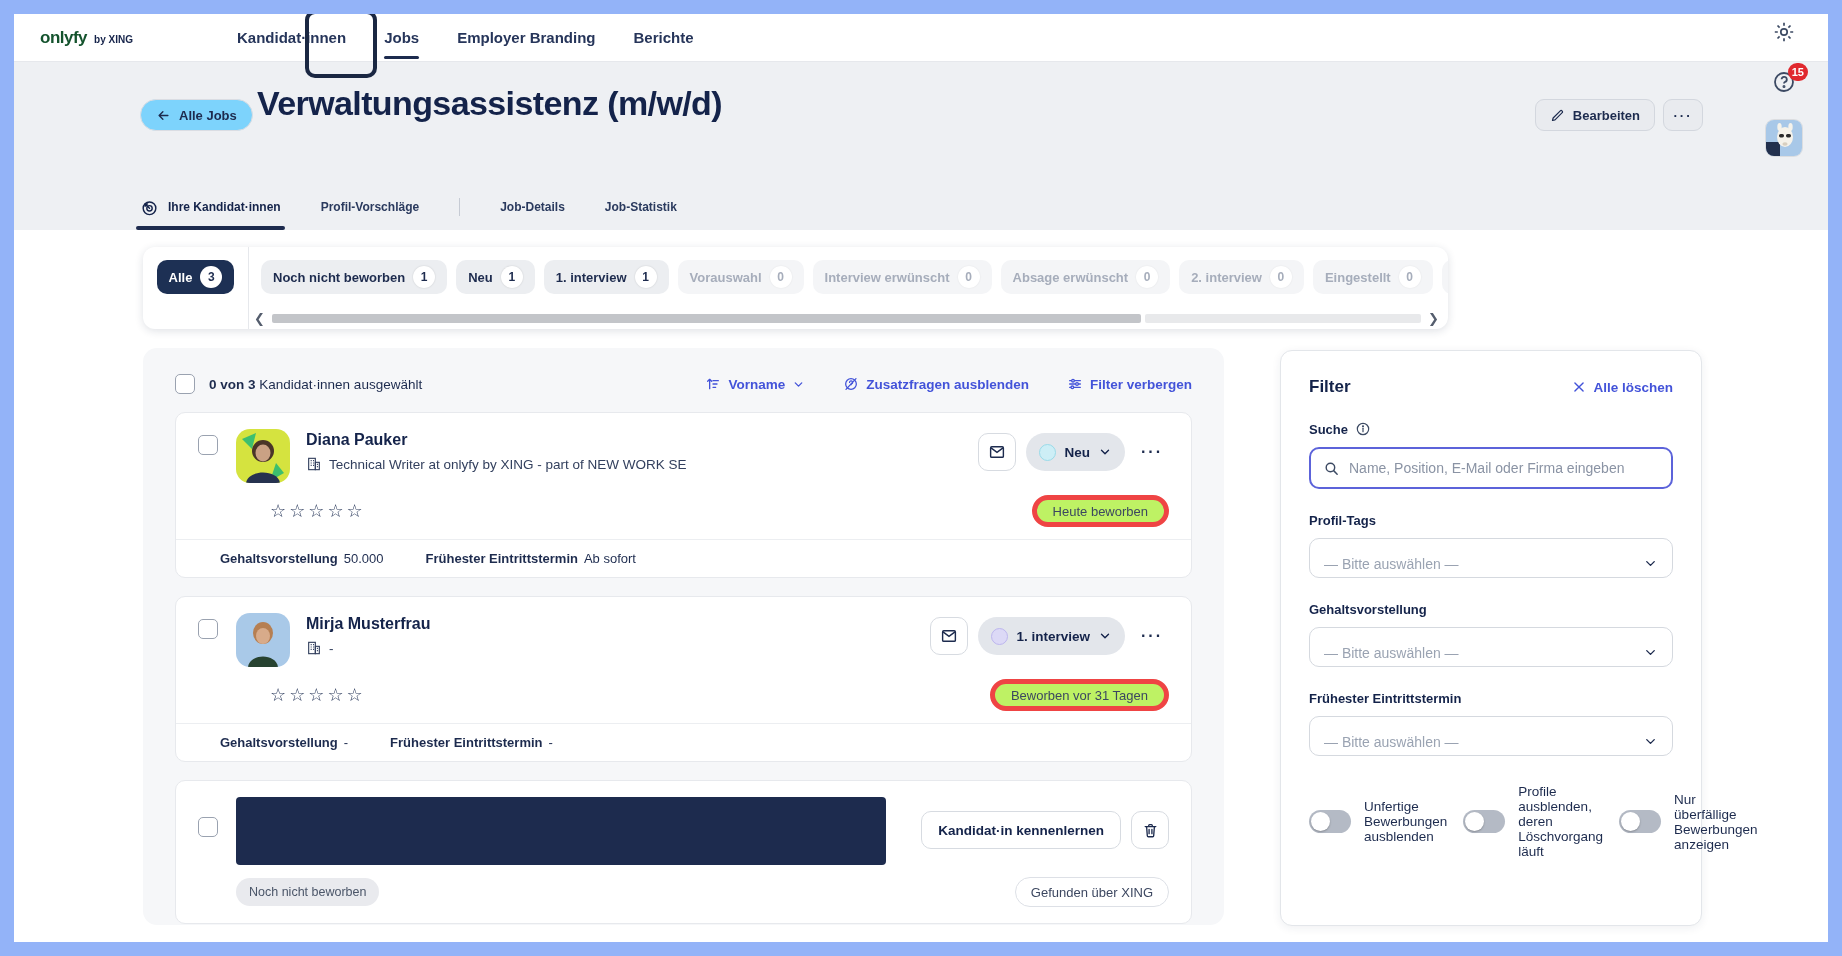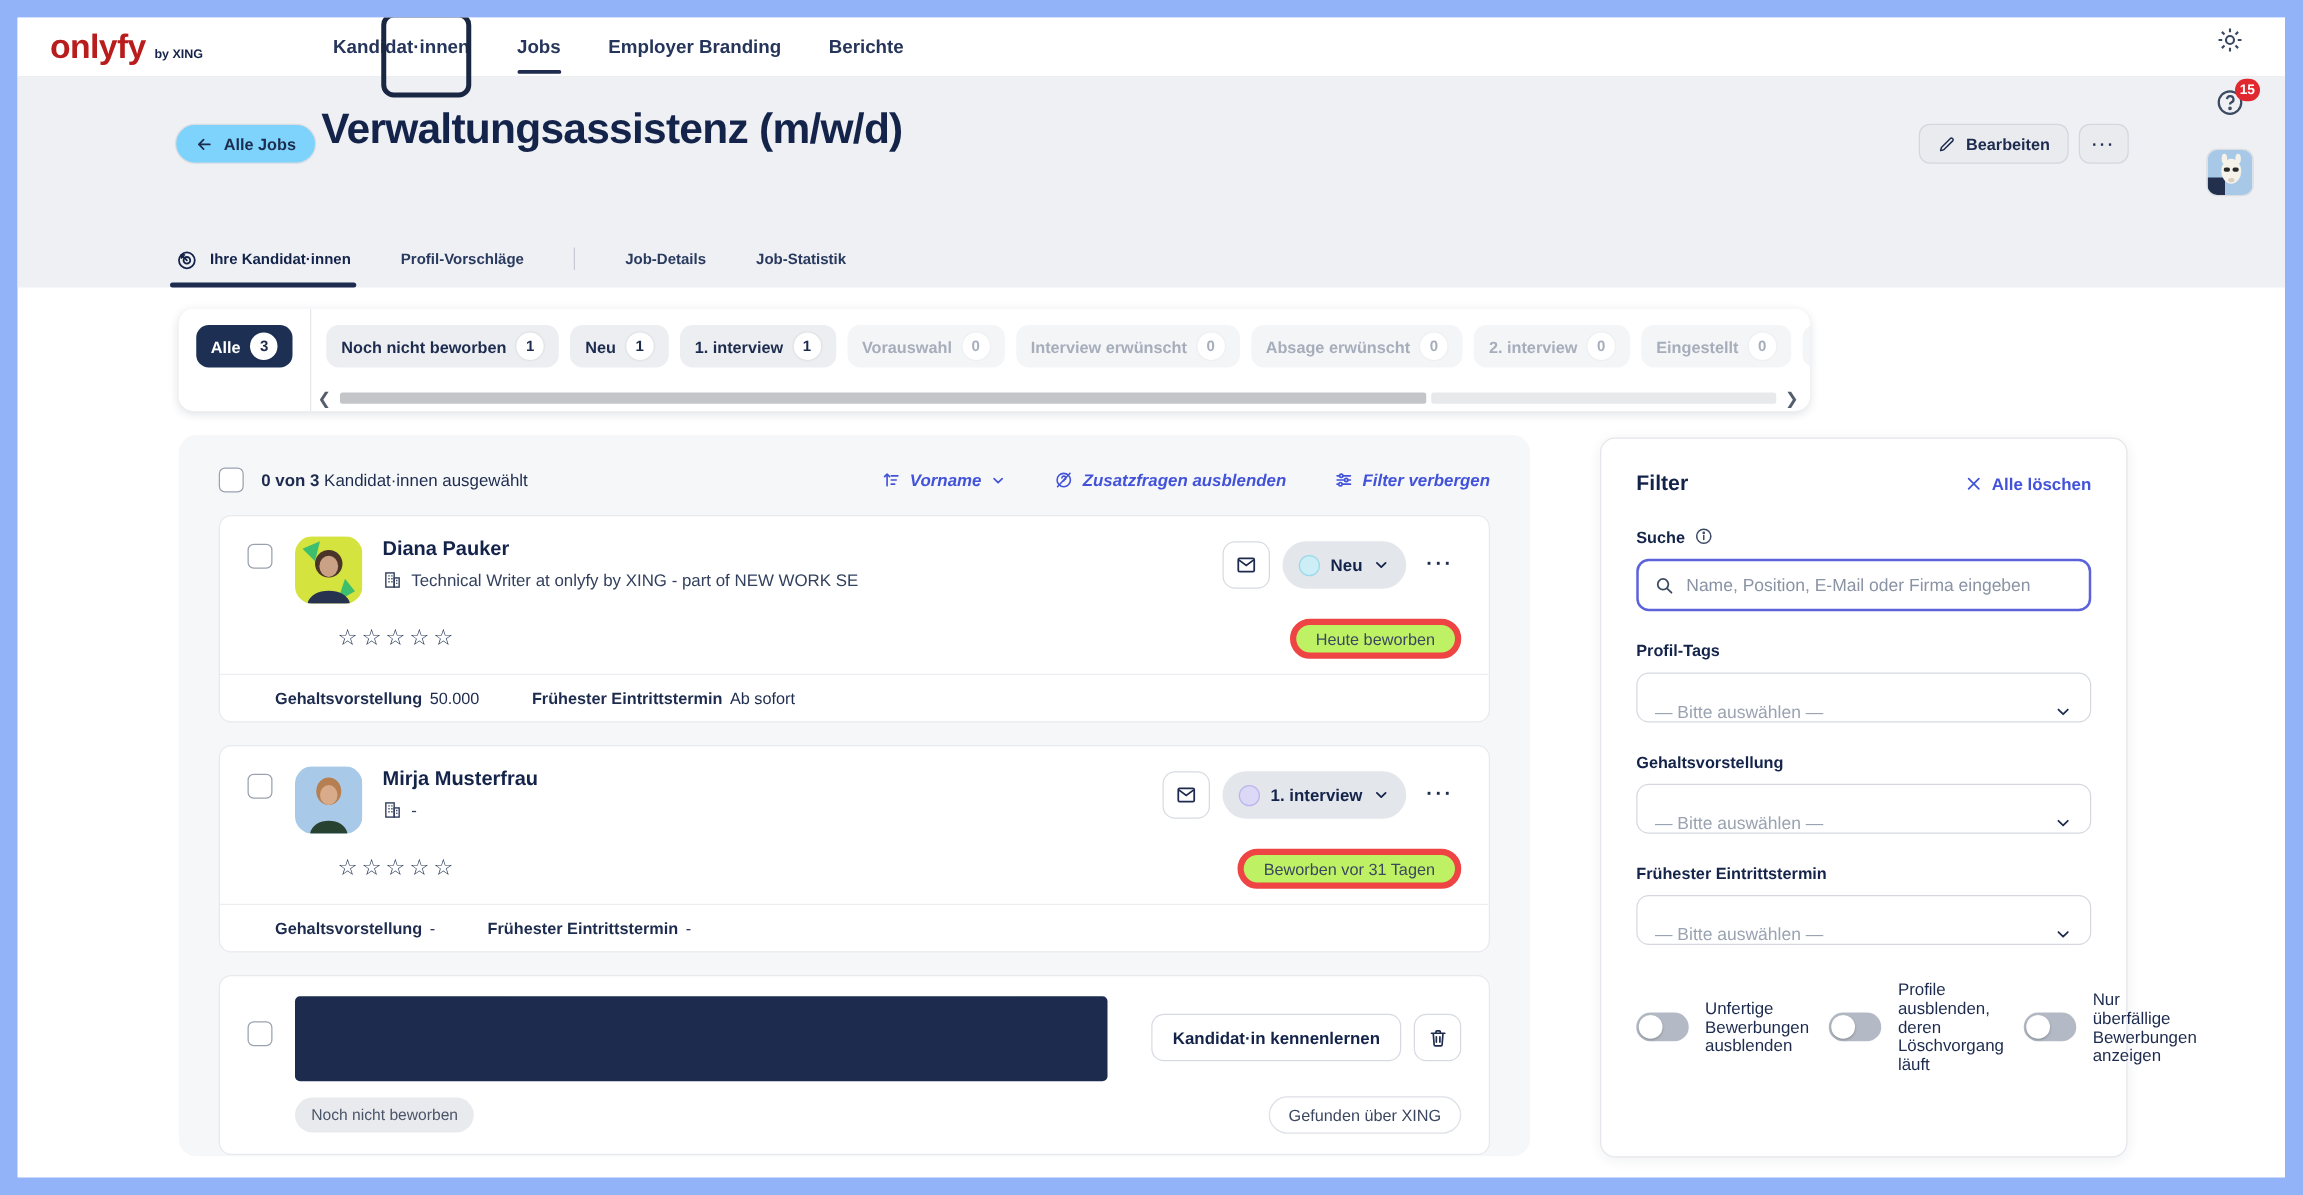--- a/index.html
+++ b/index.html
@@ -16,21 +16,21 @@
     background:#ffffff; overflow:hidden;
   }
   svg { display:block; }
 
   
   .topbar {
     height:48px; background:#fff; border-bottom:1px solid #e6e8ec;
     display:flex; align-items:center; padding:0 26px; position:relative; z-index:5;
   }
   .logo { display:flex; align-items:baseline; gap:7px; cursor:pointer; }
-  .logo-main { font-size:27px; font-weight:800; letter-spacing:-0.5px; color:#b91c1c; }
+  .logo-main { font-size:17px; font-weight:800; letter-spacing:-0.5px; color:#14532d; }
   .logo-suffix { font-size:10px; font-weight:700; color:#15234a; }
   .topnav { display:flex; align-items:center; gap:38px; margin-left:104px; height:100%; }
   .topnav-item {
     font-size:15px; font-weight:700; color:#26355a; cursor:pointer;
     height:100%; display:flex; align-items:center; position:relative;
   }
   .topnav-item.active::after {
     content:""; position:absolute; left:0; right:0; bottom:2px; height:3px;
     background:#1d2b4e; border-radius:2px;
   }
@@ -112,21 +112,21 @@
   
   .list-card {
     position:absolute; left:129px; top:334px; width:1081px; height:577px;
     background:#f6f7f9; border-radius:14px; padding:26px 32px;
   }
   .list-header { display:flex; align-items:center; font-size:13.5px; color:#1d2b4e; }
   .checkbox { width:20px; height:20px; background:#fff; border:1.5px solid #9aa2b0;
     border-radius:5px; cursor:pointer; flex:0 0 auto; }
   .list-header .checkbox { margin-right:14px; }
   .sel-bold { font-weight:800; }
-  .list-links { margin-left:auto; display:flex; align-items:flex-end; gap:38px;font-style:italic; }
+  .list-links { margin-left:auto; display:flex; align-items:flex-end; gap:38px; }
   .list-link { display:flex; align-items:center; gap:7px; color:#4353d9; font-weight:700;
     font-size:13.5px; cursor:pointer; }
   .list-link svg { color:#4353d9; }
 
   .cand-card { background:#fff; border:1px solid #e7e9ed; border-radius:10px; margin-top:18px; overflow:hidden; }
   .cand-top { display:flex; padding:16px 22px 10px; }
   .cand-top .checkbox { margin-top:6px; margin-right:18px; }
   .cand-avatar { width:54px; height:54px; border-radius:14px; overflow:hidden; flex:0 0 auto; }
   .cand-info { margin-left:16px; min-width:0; }
   .cand-name { font-size:16px; font-weight:800; color:#14234a; margin-top:2px; cursor:pointer; }
@@ -177,21 +177,21 @@
   .clear-all { margin-left:auto; display:flex; align-items:center; gap:7px; color:#4353d9;
     font-size:13.5px; font-weight:700; cursor:pointer; }
   .field-label { display:flex; align-items:center; gap:7px; font-size:13px; font-weight:800;
     color:#14234a; margin-top:24px; }
   .search-box { margin-top:10px; height:42px; border:2px solid #5c63da; border-radius:10px;
     display:flex; align-items:center; padding:0 12px; gap:9px; }
   .search-box input { border:none; outline:none; flex:1; font-size:14px; color:#1d2b4e;
     font-family:inherit; background:transparent; }
   .search-box input::placeholder { color:#8a93a4; }
   .select-box { margin-top:10px; height:40px; border:1px solid #d5d9df; border-radius:10px;
-    display:flex; align-items:flex-end; padding:0 14px; cursor:pointer; }
+    display:flex; align-items:flex-start; padding:17px 14px; cursor:pointer; }
   .select-placeholder { font-size:14px; color:#9aa3b2; }
   .select-box svg { margin-left:auto; color:#1d2b4e; }
   .toggles { margin-top:28px; display:flex; flex-direction:row; gap:16px; }
   .toggle-row { display:flex; align-items:center; gap:13px; }
   .toggle { width:42px; height:23px; background:#b4bac5; border-radius:12px; position:relative;
     cursor:pointer; flex:0 0 auto; }
   .toggle::after { content:""; position:absolute; left:2px; top:2px; width:19px; height:19px;
     background:#fff; border-radius:50%; box-shadow:0 1px 2px rgba(0,0,0,.25); }
   .toggle-label { font-size:13.5px; color:#1d2b4e; }
 </style>

